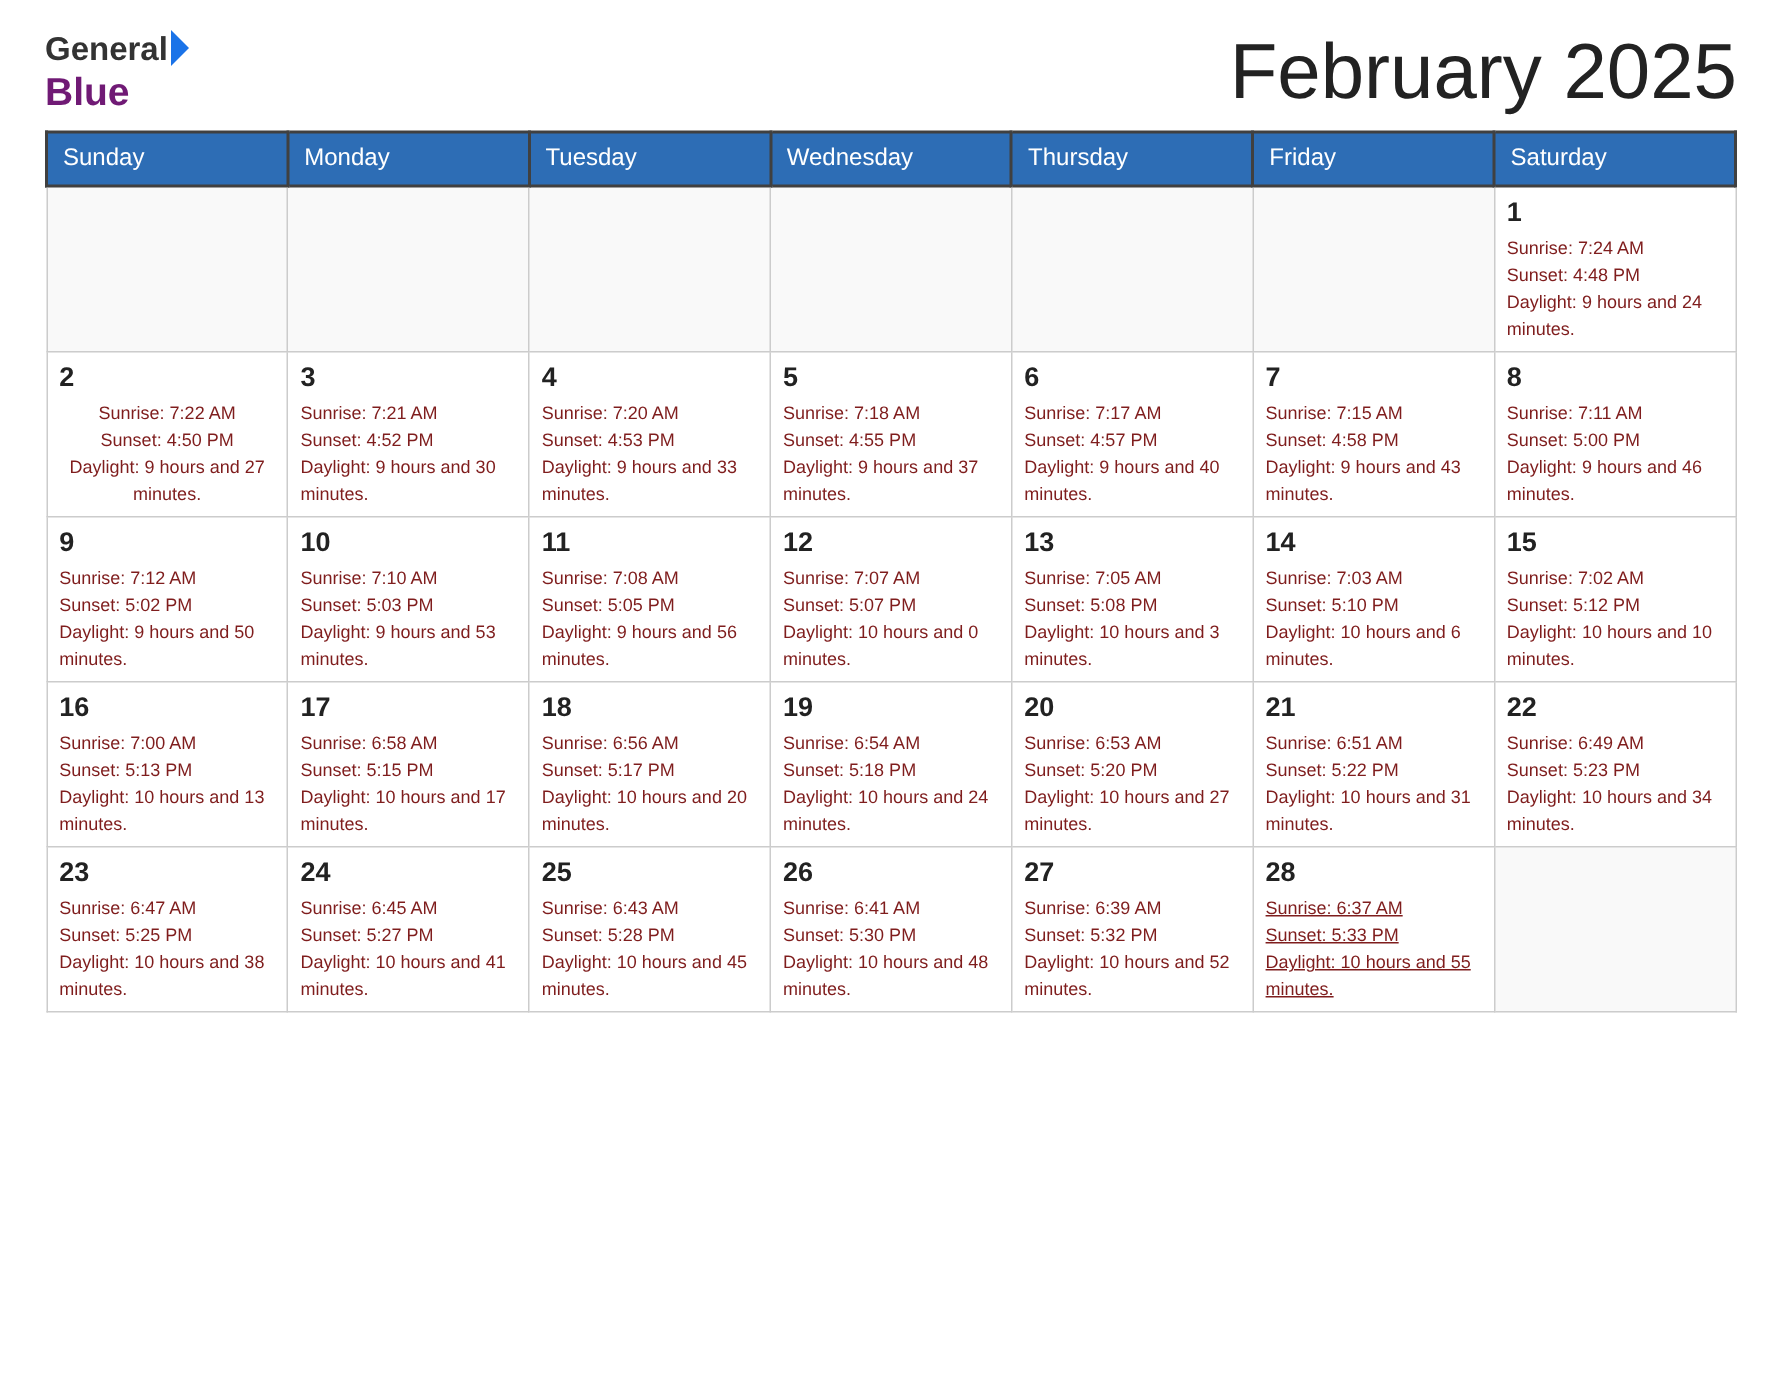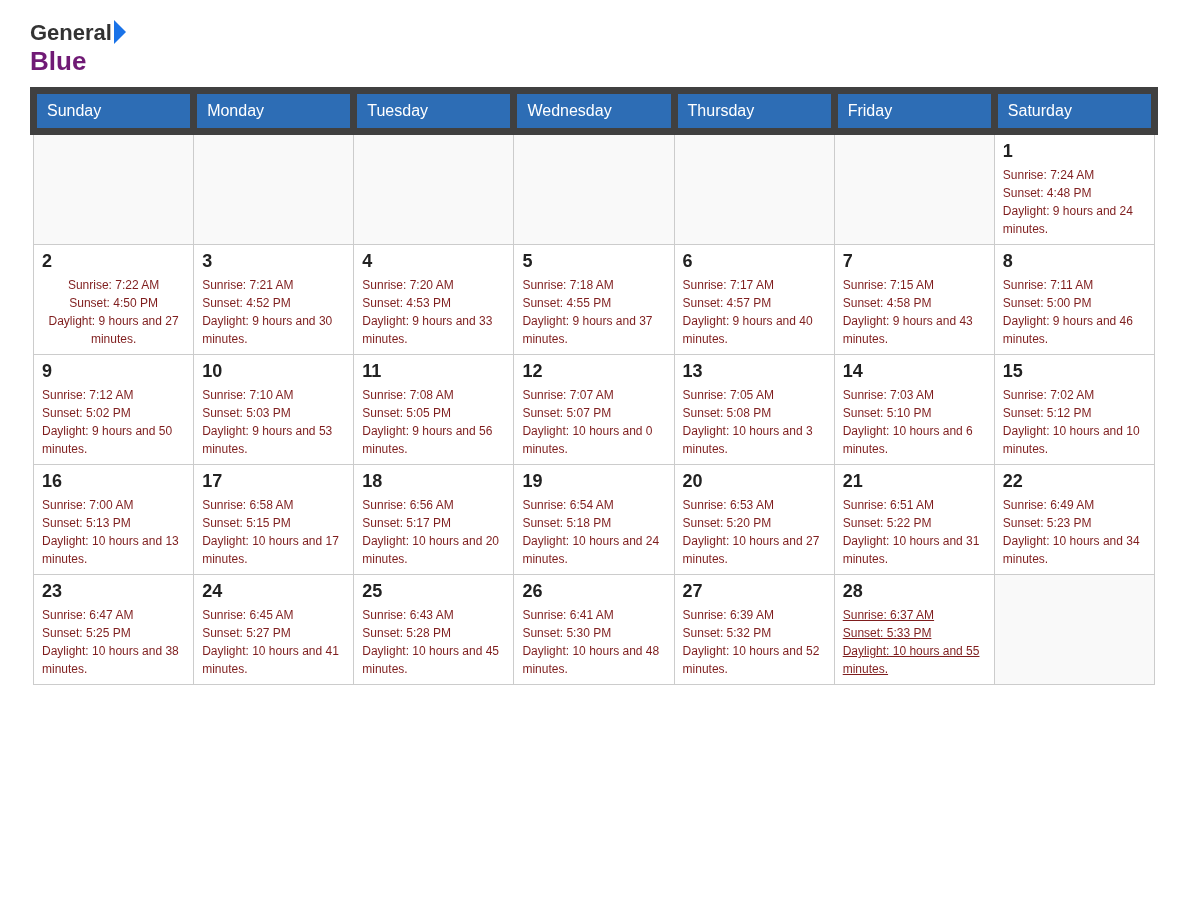--- a/index.html
+++ b/index.html
@@ -67,21 +67,21 @@
       border-collapse: collapse;
       margin-top: 10px;
     }
     .calendar th {
       background-color: #2d6db5;
       color: white;
       padding: 8px 10px;
       text-align: left;
       font-size: 16px;
       font-weight: normal;
-      border: 7px solid #404040;
+      border: 2px solid #404040;
     }
     .calendar td {
       vertical-align: top;
       padding: 6px 8px;
       border: 1px solid #ccc;
       width: calc(100% / 7);
       min-height: 100px;
       font-size: 12.5px;
       color: #333;
     }
@@ -111,20 +111,21 @@
   <div class="logo">
     <div class="logo-text">
       <span class="logo-general">General</span>
       <div class="logo-blue-part">
         <div class="logo-triangle"></div>
       </div>
     </div>
     <span class="logo-blue">Blue</span>
   </div>
   <div class="title-section">
+    <div class="month-title">February 2025</div>
   </div>
 </div>
 
 <table class="calendar">
   <thead>
     <tr>
     <th>Sunday</th>
         <th>Monday</th>
         <th>Tuesday</th>
         <th>Wednesday</th>

